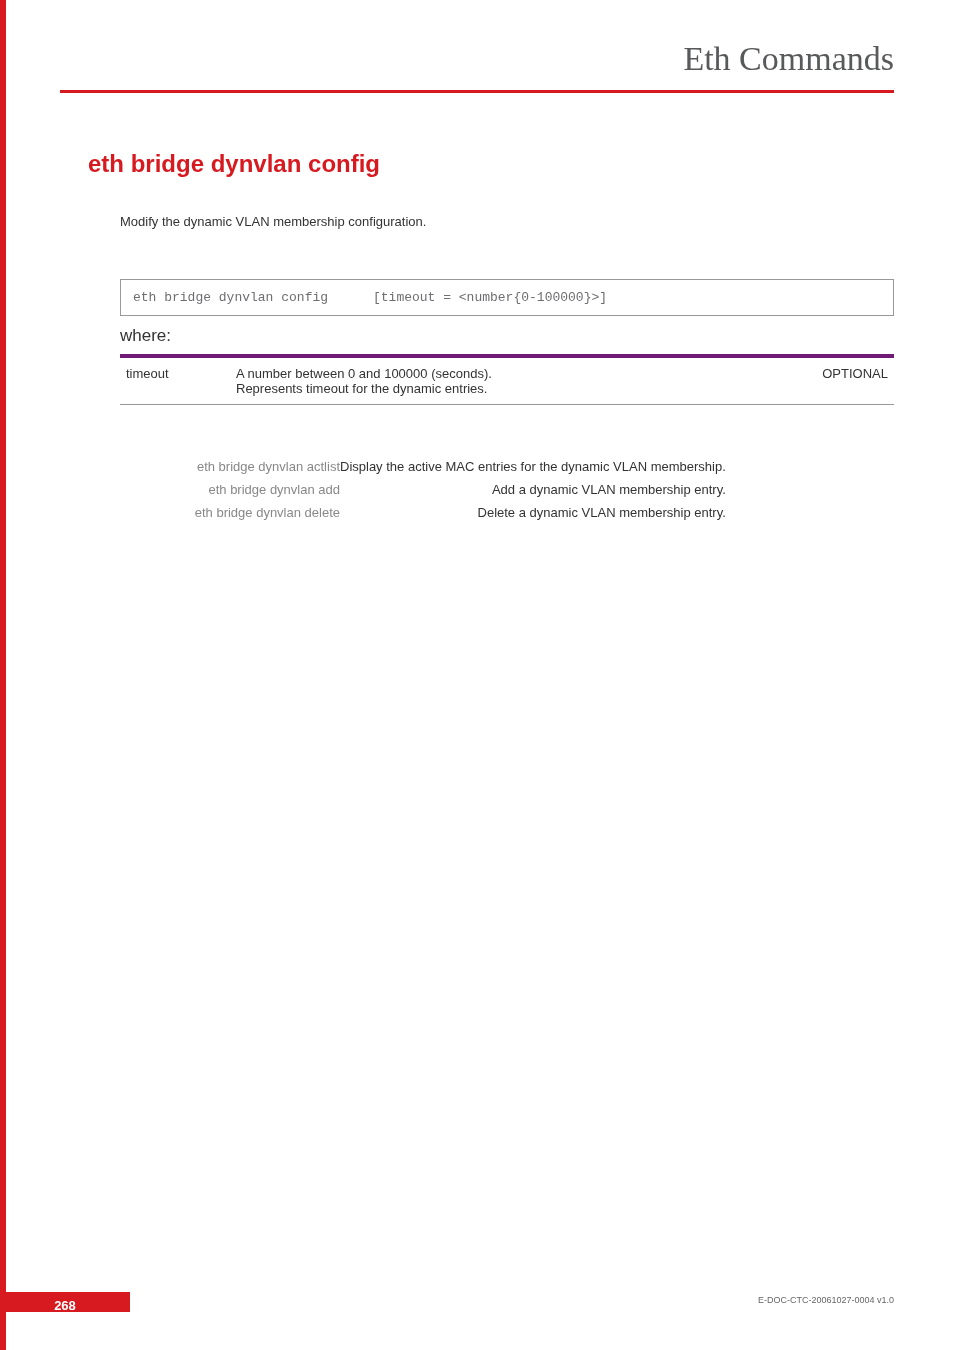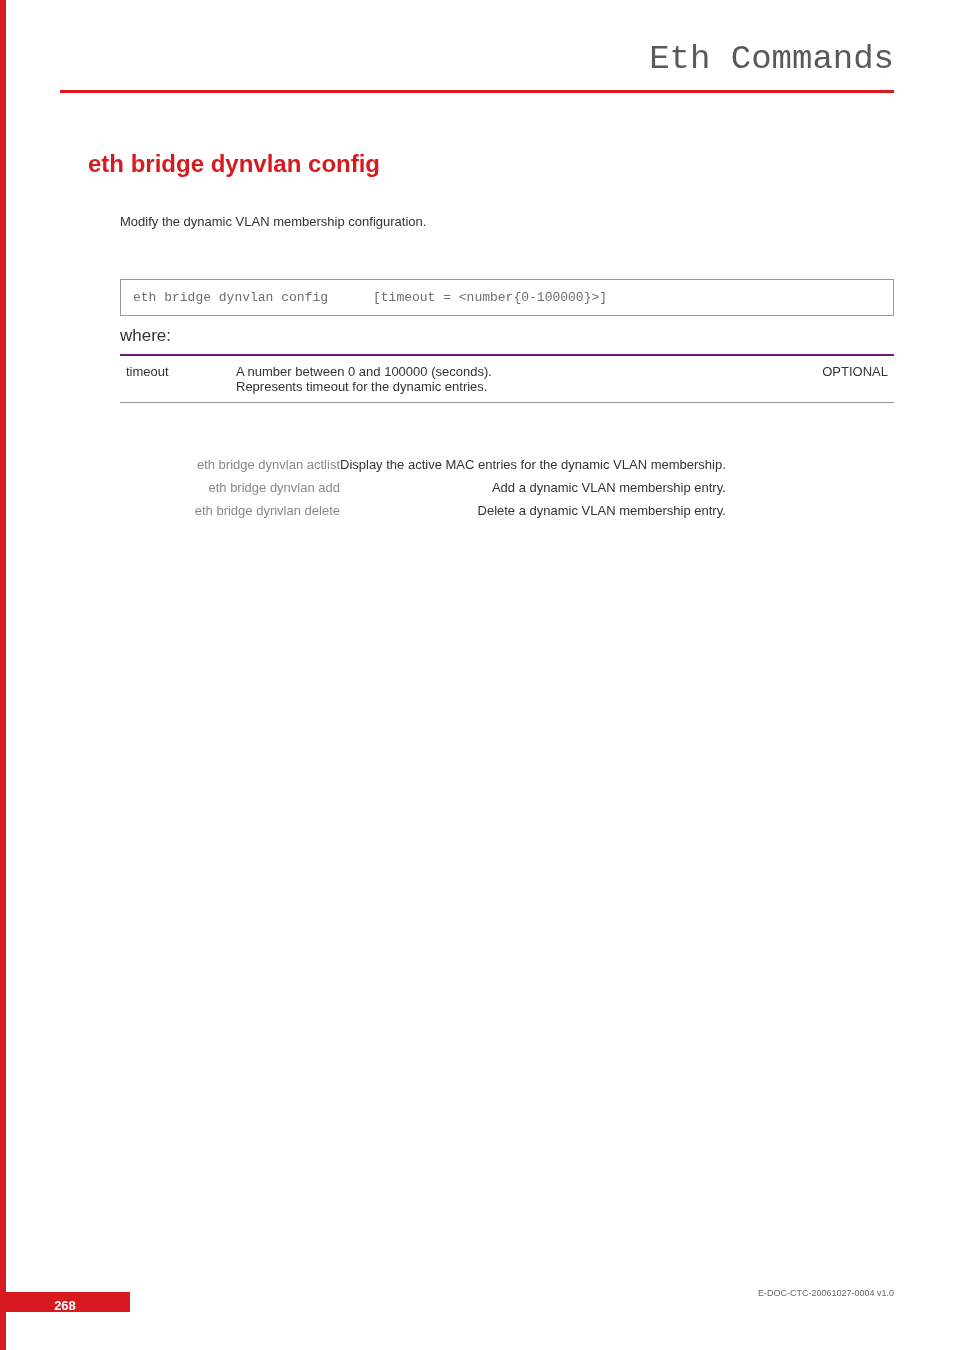--- a/index.html
+++ b/index.html
@@ -25,21 +25,21 @@
     right: 60px;
     left: 60px;
     text-align: right;
     padding-bottom: 12px;
     border-bottom: 3px solid #d71920;
   }
   .header-title {
     font-size: 34px;
     font-weight: 300;
     color: #58595b;
-    font-family: Liberation Mono, monospace;
+    font-family: Liberation Serif, serif;
   }
   .content {
     position: absolute;
     top: 150px;
     left: 88px;
     right: 60px;
   }
   .cmd-title {
     font-size: 24px;
     font-weight: bold;
@@ -77,21 +77,21 @@
     margin-left: 32px;
     margin-bottom: 8px;
   }
   .param-table {
     margin-left: 32px;
     width: calc(100% - 32px);
     border-collapse: collapse;
     font-size: 13px;
   }
   .param-table td {
-    border-top: 2px solid #701a75;
+    border-top: 4px solid #701a75;
     border-bottom: 1px solid #999;
     padding: 8px 6px;
     vertical-align: top;
   }
   .param-table .pname { width: 110px; color: #333; }
   .param-table .pdesc { color: #333; }
   .param-table .popt { width: 100px; text-align: right; color: #333; }
   .related-block { margin-top: 50px; }
   .related-table {
     margin-left: 32px;
@@ -117,21 +117,21 @@
     background: #d71920;
     color: #fff;
     font-size: 13px;
     font-weight: bold;
     line-height: 28px;
     text-align: center;
   }
   .doc-code {
     position: absolute;
     right: 0;
-    bottom: 14px;
+    bottom: 7px;
     font-size: 9px;
     color: #666;
   }
 </style>
 </head>
 <body>
 
 <div class="red-bar-left"></div>
 
 <div class="header">

